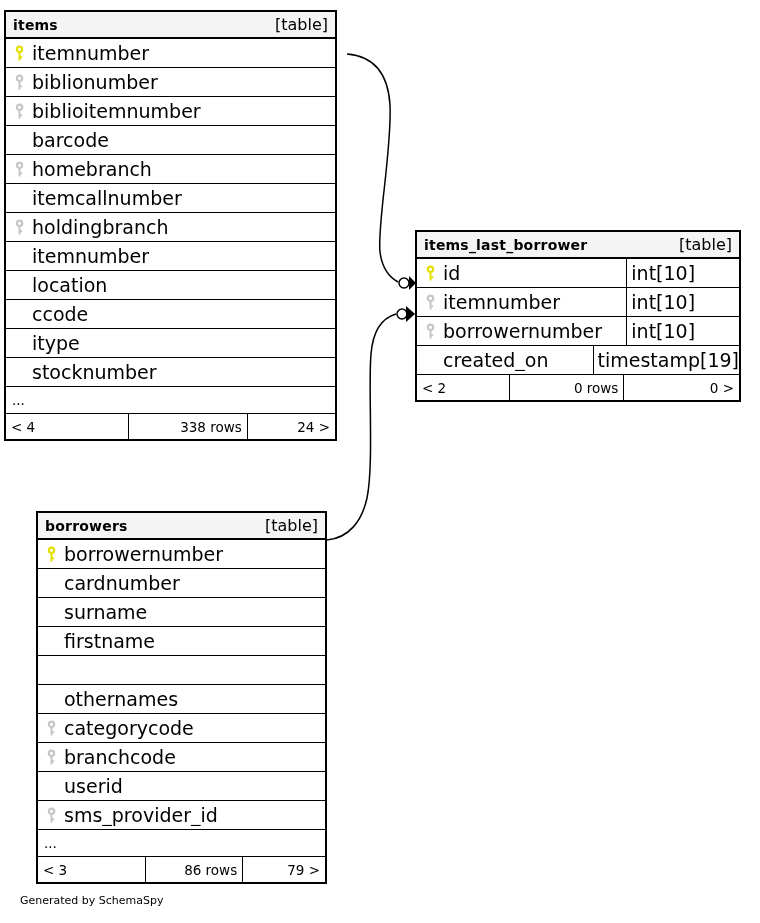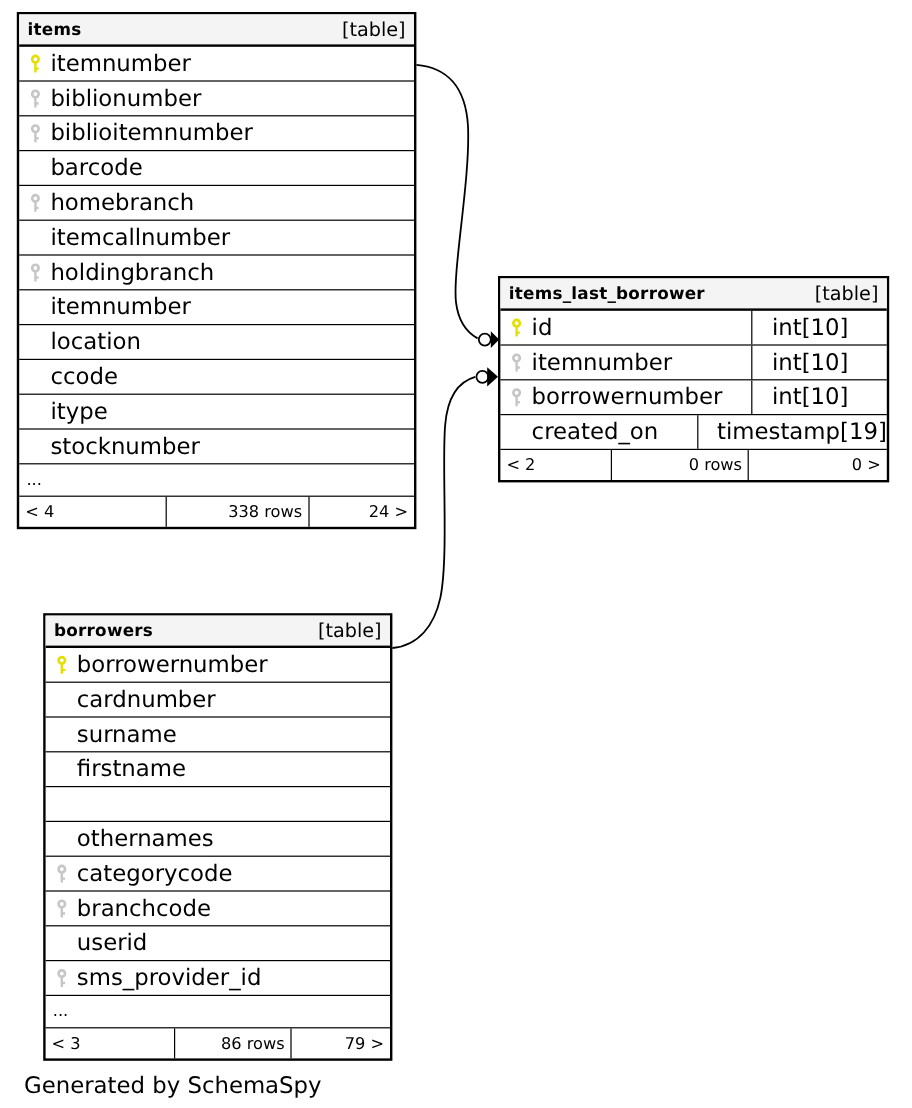--- a/index.html
+++ b/index.html
@@ -1,49 +1,49 @@
 <!DOCTYPE html>
 <html><head>
 <meta charset="utf-8">
 <style>
   html,body{margin:0;padding:0;background:#fff;}
   body{font-family:"DejaVu Sans","Liberation Sans",sans-serif;color:#000;}
   .canvas{position:relative;width:760px;height:923px;background:#fff;overflow:hidden;}
 
   .table-node{position:absolute;background:#fff;border:2px solid #000;box-sizing:border-box;z-index:2;}
-  #tbl-items{left:14px;top:10px;width:333px;}
+  #tbl-items{left:4px;top:10px;width:333px;}
   #tbl-ilb{left:415px;top:210px;width:326px;margin-top:20px;}
   #tbl-borrowers{left:36px;top:497px;width:291px;margin-top:14px;}
 
   .hdr{display:flex;justify-content:space-between;align-items:center;height:27px;
        background:#f4f4f4;border-bottom:2px solid #000;padding:0 7px;font-size:14px;box-sizing:border-box;}
   .tname{font-weight:bold;letter-spacing:0.2px;}
   .ttype{font-weight:normal;font-size:16px;}
 
   .row{display:flex;align-items:center;height:28px;border-bottom:1px solid #000;font-size:19px;box-sizing:content-box;}
   .key-cell{width:26px;flex:0 0 26px;display:flex;justify-content:center;align-items:center;height:100%;}
   .col-name{flex:1;white-space:nowrap;overflow:hidden;}
   .row.with-type .col-type{flex:0 0 35%;align-self:stretch;border-left:1px solid #000;
-       display:flex;align-items:center;padding-left:16px;box-sizing:border-box;white-space:nowrap;}
+       display:flex;align-items:center;padding-left:4px;box-sizing:border-box;white-space:nowrap;}
 
   .ellipsis-row{height:26px;display:flex;align-items:center;padding-left:6px;
        border-bottom:1px solid #000;font-size:13.5px;}
 
   .tfoot{display:flex;height:25px;font-size:13.5px;}
   .fc{display:flex;align-items:center;box-sizing:border-box;padding:0 5px;white-space:nowrap;}
   .fc-left{justify-content:flex-start;border-right:1px solid #000;}
   .fc-mid{justify-content:flex-end;border-right:1px solid #000;}
   .fc-right{justify-content:flex-end;}
   .foot-a .fc-left{width:37.5%;} .foot-a .fc-mid{width:36%;}  .foot-a .fc-right{width:26.5%;}
   .foot-b .fc-left{width:37.5%;} .foot-b .fc-mid{width:34%;}  .foot-b .fc-right{width:28.5%;}
   .foot-c .fc-left{width:29%;}   .foot-c .fc-mid{width:35.4%;}.foot-c .fc-right{width:35.6%;}
 
   .edges{position:absolute;left:0;top:0;width:760px;height:923px;z-index:3;pointer-events:none;}
 
-  .generated-note{position:absolute;left:20px;top:894px;font-size:19px;z-index:1;}
+  .generated-note{position:absolute;left:20px;top:894px;font-size:11px;z-index:1;}
 </style>
 </head>
 <body>
 
 <div class="canvas">
 
   <div class="table-node" id="tbl-items">
     <div class="hdr">
       <span class="tname">items</span>
       <span class="ttype">[table]</span>

